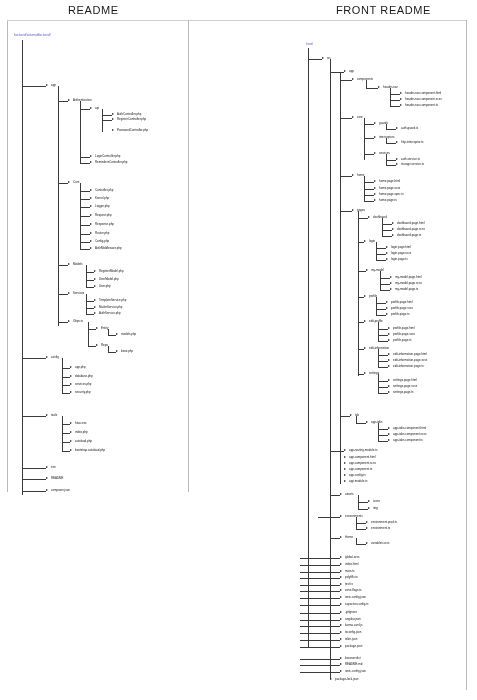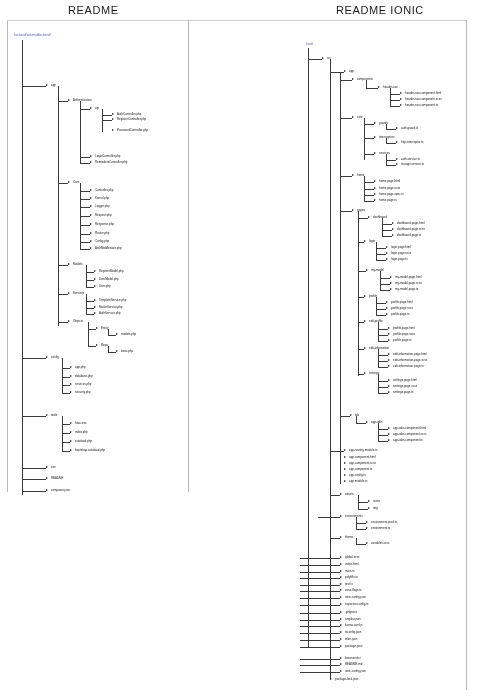--- a/index.html
+++ b/index.html
@@ -59,21 +59,21 @@
   
   .v{position:absolute;width:1px;background:#3b3b3b;}
   .h{position:absolute;height:1px;background:#3b3b3b;}
 </style>
 </head>
 <body>
 
 <div class="page">
 
   <div class="title backend">README</div>
-  <div class="title front">README IONIC</div>
+  <div class="title front">FRONT README</div>
 
   <div id="frame-layer">
       <div class="frame-v" style="left: 7px; top: 20px; height: 472px;"></div>
       <div class="frame-h" style="left: 7px; top: 20px; width: 456px;"></div>
       <div class="frame-v" style="left: 466px; top: 20px; height: 670px;"></div>
       <div class="frame-v" style="left: 188px; top: 20px; height: 472px;"></div>
       <div class="frame-h" style="left: 296px; top: 20px; width: 170px;"></div>
     </div>
 
   <div class="col backend">

